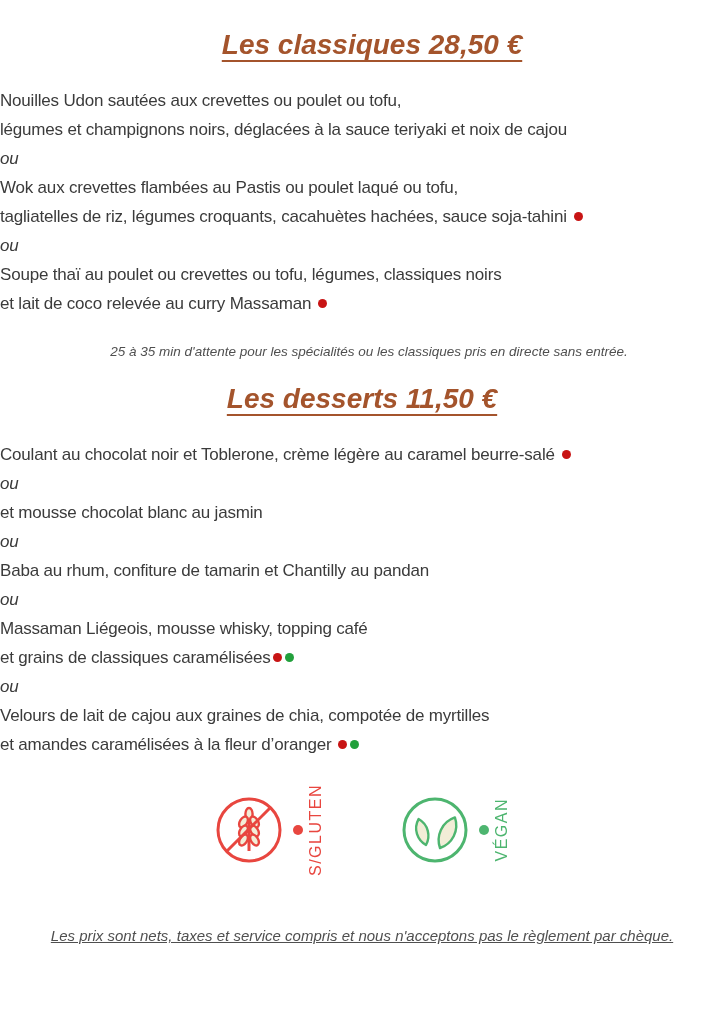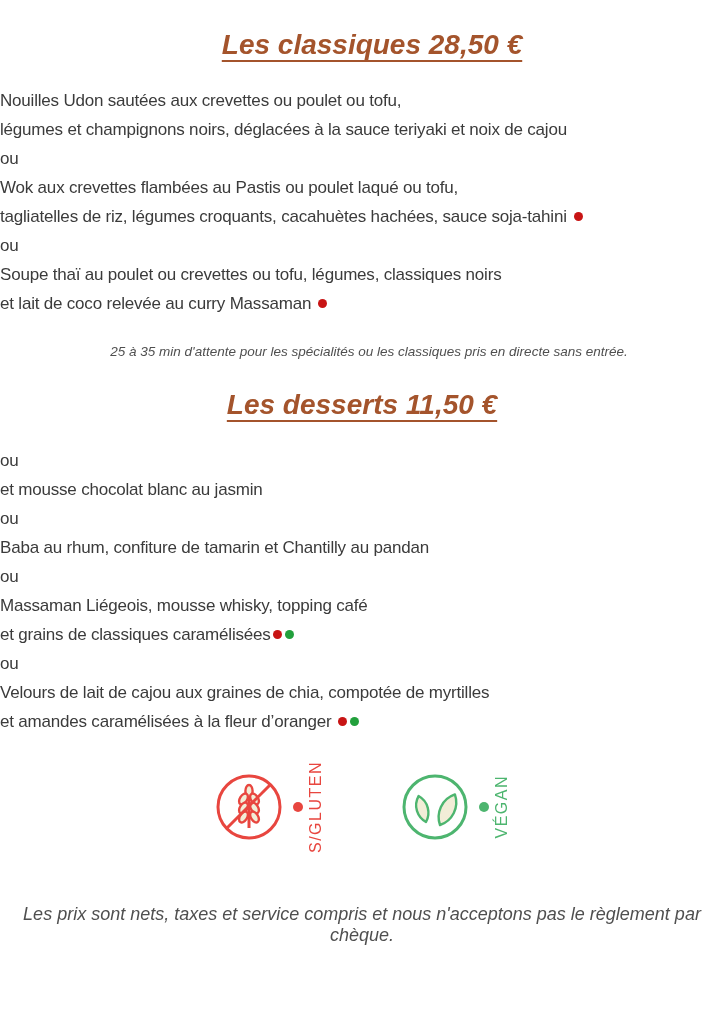--- a/index.html
+++ b/index.html
@@ -19,31 +19,31 @@
     font-weight:700;
     color:#a4542c;
   }
   .menu-title .underlined {
     text-decoration:underline;
     text-decoration-color:#a4542c;
     text-decoration-thickness:2px;
     text-underline-offset:6px;
   }
   .title-first { margin-bottom:22px;padding-left:20px; }
-  .title-desserts { margin-top:24px; margin-bottom:22px; }
+  .title-desserts { margin-top:18px; margin-bottom:22px; }
 
   .line {
     text-align:left;
     font-size:17px;
     line-height:29px;
     height:29px;
     letter-spacing:-0.2px;
     white-space:nowrap;
   }
-  .separator { }
+  .separator { font-style:italic; }
 
   .dot {
     display:inline-block;
     width:9px; height:9px;
     border-radius:50%;
     margin-left:7px;
     vertical-align:middle;
     position:relative; top:-1px;
   }
   .dot-red { background:#c81414; }
@@ -83,22 +83,23 @@
     letter-spacing:1.5px;
     line-height:16px;
   }
   .vlabel-red { color:#e8463f; }
   .vlabel-green { color:#4db56f; }
 
   .footer {
     margin-top:54px;
     text-align:center;
     font-style:italic;
-    font-size:18px;
+    font-size:15px;
     color:#4f4f4f;
+    text-decoration:underline;
   }
 </style>
 </head>
 <body>
 
 <div class="page">
 
   <div class="menu-title title-first">
     <span class="underlined">Les classiques 28,50 €</span>
   </div>
@@ -111,20 +112,21 @@
   <div class="line separator"><span>ou</span></div>
   <div class="line"><span>Soupe thaï au poulet ou crevettes ou tofu, légumes, classiques noirs</span></div>
   <div class="line"><span>et lait de coco relevée au curry Massaman</span><span class="dot dot-red"></span></div>
 
   <div class="note">25 à 35 min d'attente pour les spécialités ou les classiques pris en directe sans entrée.</div>
 
   <div class="menu-title title-desserts">
     <span class="underlined">Les desserts 11,50 €</span>
   </div>
 
+  <div class="line"><span>Coulant au chocolat noir et Toblerone, crème légère au caramel beurre-salé</span><span class="dot dot-red"></span></div>
   <div class="line separator"><span>ou</span></div>
   <div class="line"><span>et mousse chocolat blanc au jasmin</span></div>
   <div class="line separator"><span>ou</span></div>
   <div class="line"><span>Baba au rhum, confiture de tamarin et Chantilly au pandan</span></div>
   <div class="line separator"><span>ou</span></div>
   <div class="line"><span>Massaman Liégeois, mousse whisky, topping café</span></div>
   <div class="line"><span>et grains de classiques caramélisées</span><span class="dot dot-red tight"></span><span class="dot dot-green"></span></div>
   <div class="line separator"><span>ou</span></div>
   <div class="line"><span>Velours de lait de cajou aux graines de chia, compotée de myrtilles</span></div>
   <div class="line"><span>et amandes caramélisées à la fleur d’oranger</span><span class="dot dot-red"></span><span class="dot dot-green"></span></div>

